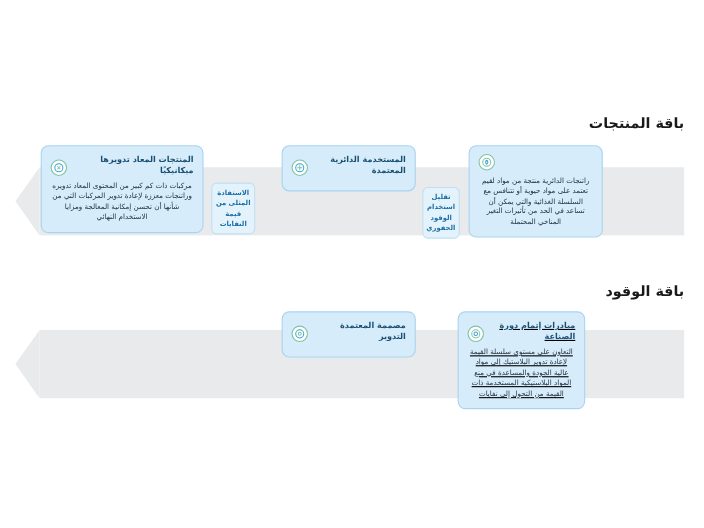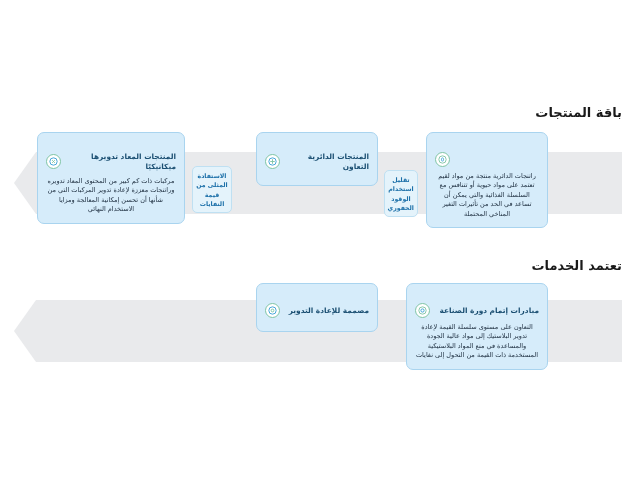--- a/index.html
+++ b/index.html
@@ -51,25 +51,24 @@
     position: absolute;
     background: #d6ecfa;
     border: 1px solid #a9d4ef;
     border-radius: 7px;
     padding: 7px 8px 8px 8px;
     text-align: right;
   }
   .card-head {
     display: flex;
     flex-direction: row-reverse;
-    align-items: center;
+    align-items: flex-end;
     justify-content: flex-start;
     gap: 5px;
     margin-bottom: 5px;
-    margin-top: 12px;
   }
   .card-title {
     font-size: 7.4px;
     font-weight: bold;
     color: #1b4f72;
     line-height: 1.35;
     flex: 1;
     text-align: right;
   }
   .icon-badge {
@@ -86,21 +85,21 @@
     color: #234; line-height: 1.45;
     text-align: center;
   }
 
   
   #card-renewable { top: 132px; right: 92px;  width: 122px; }
   #card-circular  { top: 132px; right: 262px; width: 122px; }
   #card-recycled  { top: 132px; right: 455px; width: 148px; }
 
   
-  #card-industry  { top: 283px; right: 92px;  width: 142px; }
+  #card-industry  { top: 283px; right: 108px;  width: 116px; text-decoration: underline; }
   #card-designed  { top: 283px; right: 262px; width: 122px; }
 
   
   .chip {
     position: absolute;
     background: #e4f3fb;
     border: 1px solid #bfe0f2;
     border-radius: 5px;
     padding: 4px 3px;
     font-size: 6.2px;
@@ -139,53 +138,53 @@
   <div class="chip" id="chip-waste">الاستفادة المثلى من قيمة النفايات</div>
 
   <div class="card" id="card-circular">
     <div class="card-head">
       <span class="icon-badge">
         <svg width="11" height="11" viewBox="0 0 24 24" fill="none" stroke="#39a0d8" stroke-width="2">
           <circle cx="12" cy="12" r="8"></circle>
           <path d="M12 7v10M7 12h10" stroke="#7fc4a5"></path>
         </svg>
       </span>
-      <div class="card-title">المنتجات الدائرية التعاون</div>
+      <div class="card-title">المستخدمة الدائرية المعتمدة</div>
     </div>
   </div>
 
   <div class="chip" id="chip-fuel">تقليل استخدام الوقود الحفوري</div>
 
   <div class="card" id="card-renewable">
     <div class="card-head">
       <span class="icon-badge">
         <svg width="11" height="11" viewBox="0 0 24 24" fill="none" stroke="#7fc4a5" stroke-width="2">
           <circle cx="12" cy="12" r="8"></circle>
           <path d="M12 8c3 2 3 6 0 8-3-2-3-6 0-8z" stroke="#39a0d8"></path>
         </svg>
       </span>
     </div>
     <div class="card-body">راتنجات الدائرية منتجة من مواد لقيم تعتمد على مواد حيوية أو تتنافس مع السلسلة الغذائية والتي يمكن أن تساعد في الحد من تأثيرات التغير المناخي المحتملة</div>
   </div>
 
-  <div class="section-title" id="title-services">تعتمد الخدمات</div>
+  <div class="section-title" id="title-services">باقة الوقود</div>
 
   <div class="arrow-band" id="band-services">
     <span class="tip"></span>
   </div>
 
   <div class="card" id="card-designed">
     <div class="card-head">
       <span class="icon-badge">
         <svg width="11" height="11" viewBox="0 0 24 24" fill="none" stroke="#39a0d8" stroke-width="2">
           <circle cx="12" cy="12" r="8"></circle>
           <circle cx="12" cy="12" r="3" stroke="#7fc4a5"></circle>
         </svg>
       </span>
-      <div class="card-title">مصممة للإعادة التدوير</div>
+      <div class="card-title">مصممة المعتمدة التدوير</div>
     </div>
   </div>
 
   <div class="card" id="card-industry">
     <div class="card-head">
       <span class="icon-badge">
         <svg width="11" height="11" viewBox="0 0 24 24" fill="none" stroke="#7fc4a5" stroke-width="2">
           <circle cx="12" cy="12" r="8"></circle>
           <circle cx="12" cy="12" r="3.5" stroke="#39a0d8"></circle>
         </svg>

